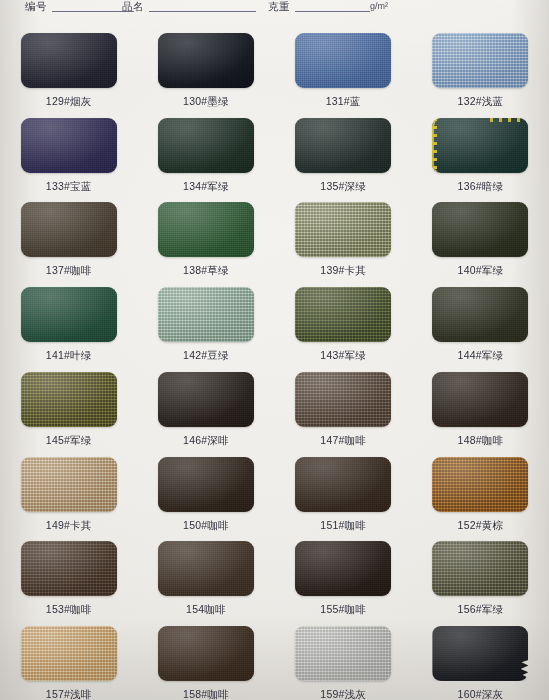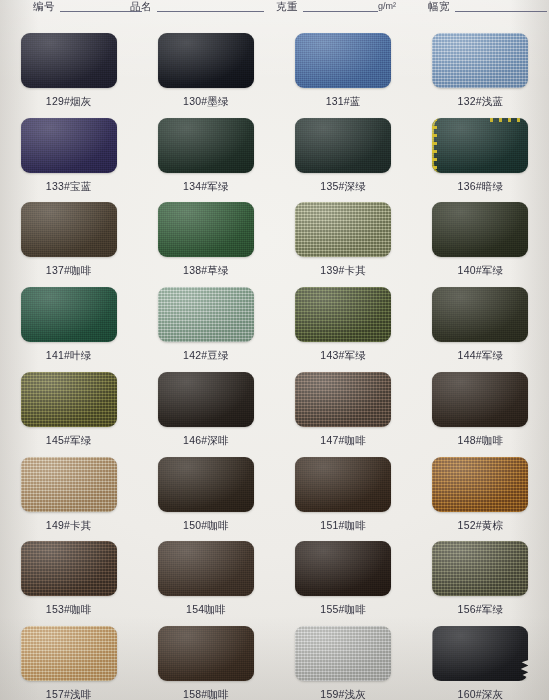--- a/index.html
+++ b/index.html
@@ -28,21 +28,21 @@
     inset: 0;
     pointer-events: none;
     background:
       linear-gradient(90deg, rgba(180,176,170,.38) 0%, rgba(255,255,255,0) 7%, rgba(255,255,255,0) 93%, rgba(176,172,166,.34) 100%),
       linear-gradient(180deg, rgba(255,255,255,.30) 0%, rgba(255,255,255,0) 12%, rgba(255,255,255,0) 88%, rgba(168,164,158,.30) 100%);
   }
 
   
   #header {
     position: absolute;
-    left: 8px; top: 0;
+    left: 0; top: 0;
     width: 436px;
     height: 22px;
     z-index: 4;
   }
   .hfield {
     position: absolute;
     top: 0;
     display: flex;
     align-items: flex-start;
     white-space: nowrap;
@@ -178,24 +178,20 @@
     </div>
     <div class="hfield" style="left: 122px;">
       <span class="hlabel">品名</span>
       <span class="hrule" style="width: 107px;"></span>
     </div>
     <div class="hfield" style="left: 268px;">
       <span class="hlabel">克重</span>
       <span class="hrule" style="width: 75px;"></span>
       <span class="hunit">g/m²</span>
     </div>
-    <div class="hfield" style="left: 420px;">
-      <span class="hlabel">幅宽</span>
-      <span class="hrule" style="width: 92px;"></span>
-    </div>
   </div>
 
 <div id="grid">
     <div class="cell">
       <div class="swatch" style="background: rgb(31, 31, 46);"></div>
       <div class="caption">129#烟灰</div>
     </div>
     <div class="cell">
       <div class="swatch" style="background: rgb(16, 19, 26);"></div>
       <div class="caption">130#墨绿</div>

